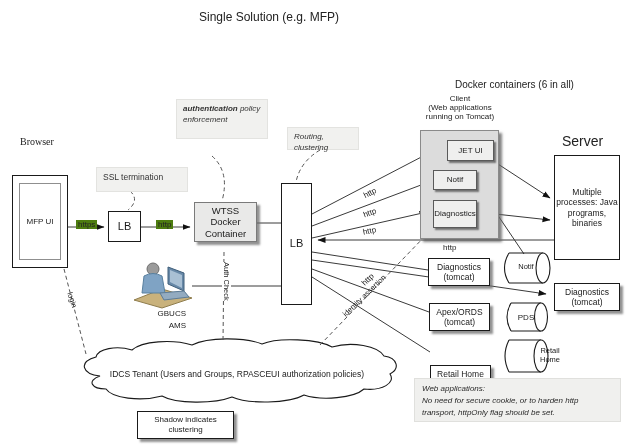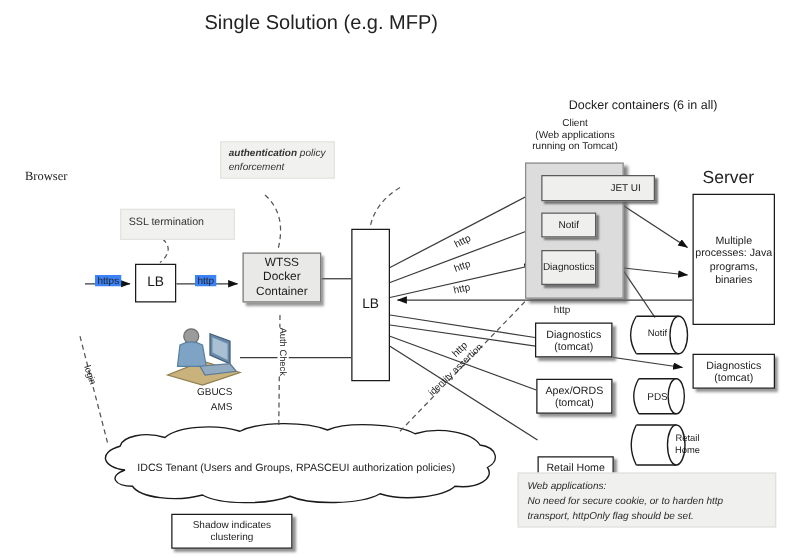--- a/index.html
+++ b/index.html
@@ -2,36 +2,36 @@
 <html><head>
 <meta charset="utf-8">
 <style>
   html,body{margin:0;padding:0;background:#fff;}
   #canvas{
     position:relative;width:630px;height:446px;background:#fff;overflow:hidden;
     font-family:"Liberation Sans",sans-serif;color:#1a1a1a;
   }
   #wires{position:absolute;left:0;top:0;z-index:1;}
   .abs{position:absolute;}
-  .title{left:0;top:10px;width:514px;text-align:center;font-size:16px;color:#222;z-index:3;}
+  .title{left:12px;top:10px;width:514px;text-align:center;font-size:12px;color:#222;z-index:3;}
   .seclabel{font-size:10px;color:#222;z-index:3;}
   .box{
     position:absolute;z-index:4;background:#fff;border:1.2px solid #1a1a1a;
     display:flex;align-items:center;justify-content:center;text-align:center;
     font-size:8.5px;line-height:1.2;padding:1px;box-sizing:border-box;
   }
   .shadow{box-shadow:2.5px 2.5px 2px rgba(110,110,110,.75);}
   .gray{background:#e9e9e8;border:1px solid #7a7a7a;}
   .callout{
     position:absolute;z-index:4;background:#f1f1ef;border:1px solid #e3e3e0;
     font-size:8.5px;color:#333;padding:4px 6px;box-sizing:border-box;line-height:1.35;
   }
   .italic{font-style:italic;}
   .edge-label{position:absolute;z-index:5;font-size:8px;color:#222;white-space:nowrap;}
-  .chip{background:#3b82f6;padding:0 2px;}
+  .chip{background:#4d7c0f;padding:0 2px;}
   .rot{transform-origin:0 0;}
   .cyl-label{position:absolute;z-index:5;font-size:7.5px;text-align:center;line-height:1.15;}
   .container-box{
     position:absolute;z-index:2;background:#dcdcdc;border:1px solid #8a8a8a;
     box-shadow:3px 3px 2.5px rgba(100,100,100,.8);
   }
   .appbox{
     position:absolute;z-index:4;background:#efefee;border:1px solid #5a5a5a;
     box-shadow:2px 2px 1.5px rgba(90,90,90,.8);
     display:flex;align-items:center;justify-content:center;text-align:center;
@@ -113,37 +113,41 @@
   <div class="abs title">Single Solution (e.g. MFP)</div>
   <div class="abs seclabel" style="left:20px;top:136px;font-family:Liberation Serif, serif;">Browser</div>
   <div class="abs seclabel" style="left:455px;top:79px;">Docker containers (6 in all)</div>
   <div class="abs seclabel" style="left:406px;top:94px;width:108px;text-align:center;font-size:8px;">
     <div>Client</div>
     <div>(Web applications</div>
     <div>running on Tomcat)</div>
   </div>
   <div class="abs seclabel" style="left:562px;top:133px;font-size:14px;">Server</div>
 
+  <div class="box" style="left:12px;top:175px;width:56px;height:93px;border-width:1.4px;">
+    <div class="box" style="position:static;width:42px;height:77px;border:1px solid #8f8f8f;font-size:8px;box-shadow:none;">MFP UI</div>
+  </div>
 
   <div class="callout" style="left:96px;top:167px;width:92px;height:25px;">SSL termination</div>
-  <div class="callout italic" style="left:176px;top:113px;width:92px;height:30px;font-size:8px;">
+  <div class="callout italic" style="left:176px;top:99px;width:92px;height:40px;font-size:8px;">
     <b>authentication</b><span> policy enforcement</span>
   </div>
+  <div class="callout italic" style="left:287px;top:127px;width:72px;height:23px;font-size:8px;">Routing, clustering</div>
 
   <div class="box" style="left:108px;top:211px;width:33px;height:31px;font-size:11px;">LB</div>
   <div class="box gray shadow" style="left:194px;top:202px;width:63px;height:40px;font-size:9.5px;">WTSS Docker Container</div>
   <div class="box" style="left:281px;top:183px;width:31px;height:122px;font-size:11px;">LB</div>
 
   <div class="abs seclabel" style="left:136px;top:308px;width:50px;text-align:right;font-size:8px;line-height:1.5;">
     <div>GBUCS</div>
     <div>AMS</div>
   </div>
 
   <div class="container-box" style="left:420px;top:130px;width:77px;height:107px;"></div>
-  <div class="appbox" style="left:433px;top:140px;width:45px;height:19px;padding-left:44px;">JET UI</div>
+  <div class="appbox" style="left:447px;top:140px;width:45px;height:19px;">JET UI</div>
   <div class="appbox" style="left:433px;top:170px;width:42px;height:18px;">Notif</div>
   <div class="appbox" style="left:433px;top:200px;width:42px;height:26px;">Diagnostics</div>
 
   <div class="box" style="left:554px;top:155px;width:66px;height:105px;">Multiple processes: Java programs, binaries</div>
 
   <div class="box shadow" style="left:428px;top:258px;width:62px;height:28px;">Diagnostics (tomcat)</div>
   <div class="box shadow" style="left:554px;top:283px;width:66px;height:28px;">Diagnostics (tomcat)</div>
   <div class="box shadow" style="left:429px;top:303px;width:61px;height:28px;">Apex/ORDS (tomcat)</div>
   <div class="box shadow" style="left:430px;top:341px;width:61px;height:28px;margin-top:24px;">Retail Home (Jetty)</div>
 

